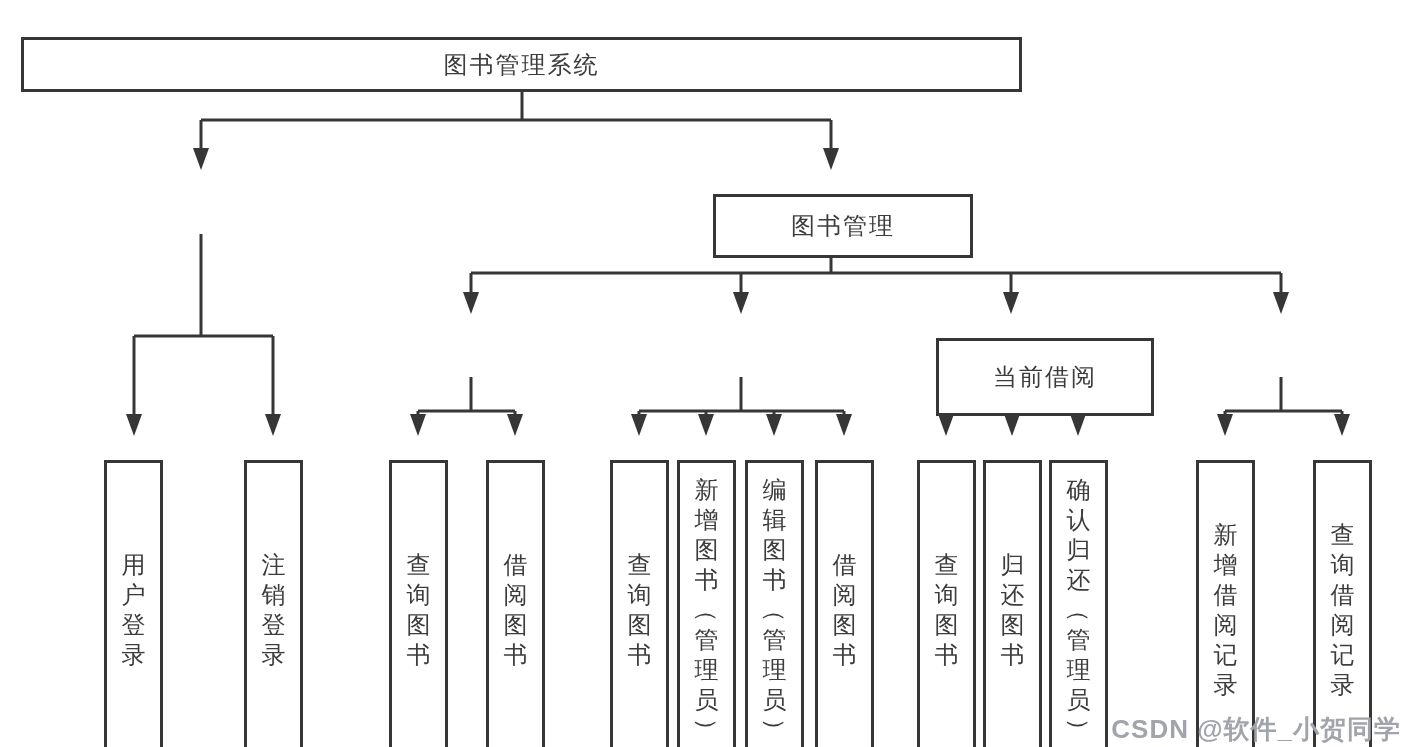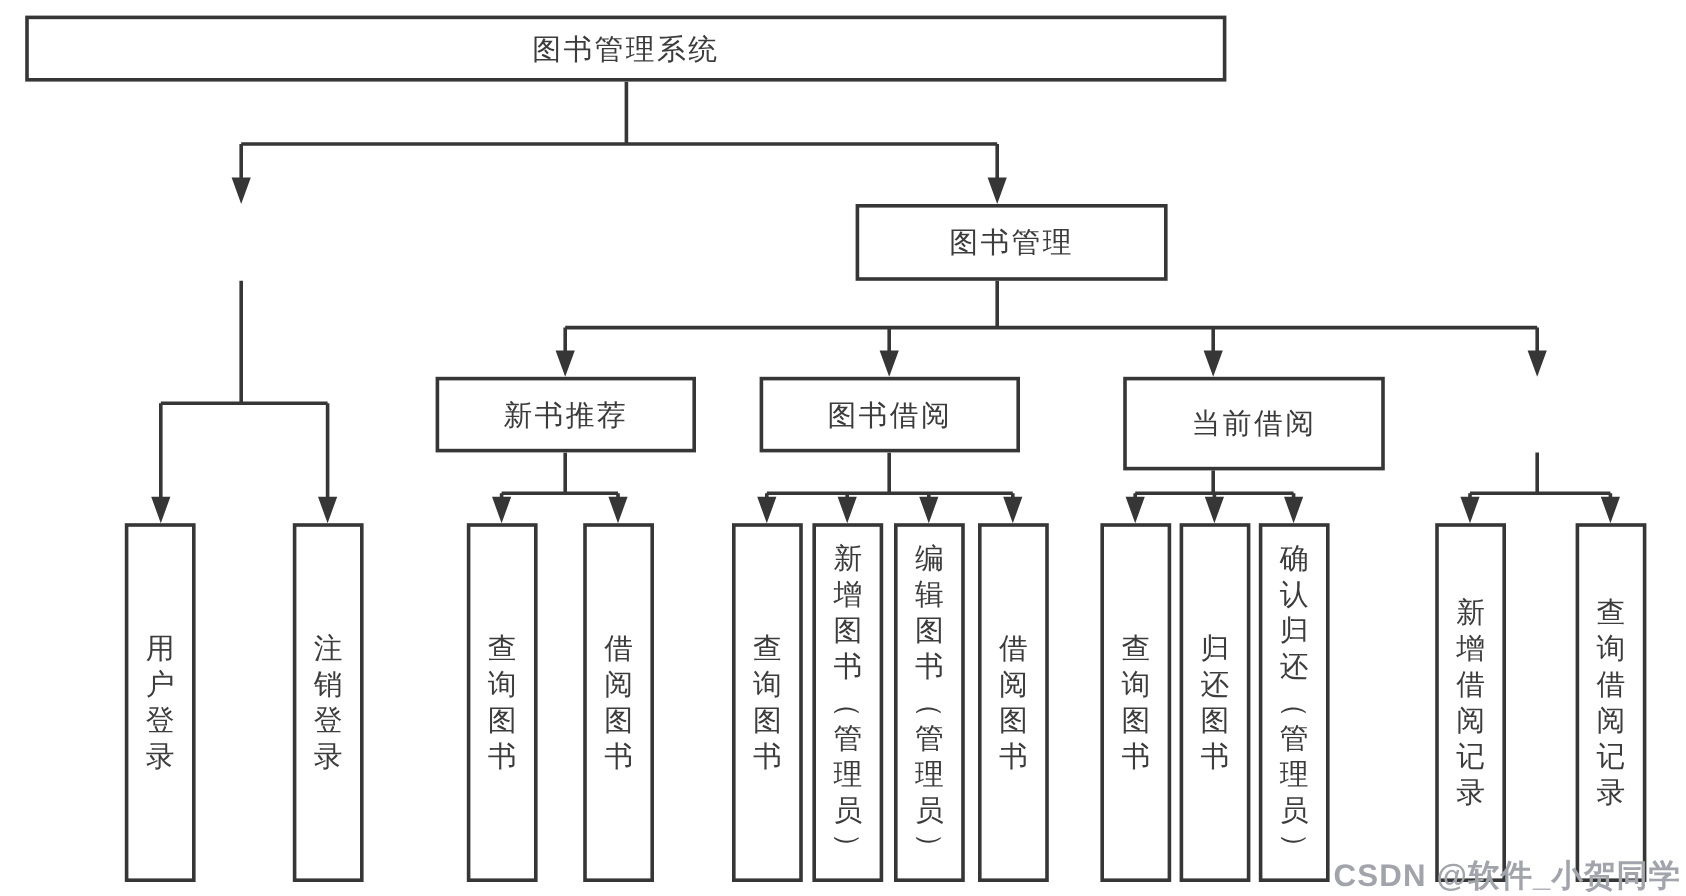--- a/index.html
+++ b/index.html
@@ -22,20 +22,21 @@
   svg.connectors .arr { fill: var(--line); stroke: none; }
   .node {
     position: absolute;
     box-sizing: border-box;
     border: 3px solid var(--line);
     background: var(--background);
     color: var(--text);
     display: flex;
     align-items: center;
     justify-content: center;
+    margin-top: 24px;
   }
   .node.h { font-size: 24px; letter-spacing: 2px; white-space: nowrap; }
   .node.v { flex-direction: column; font-size: 24px; }
   .vchar { display: block; height: 30px; line-height: 30px; width: 100%; text-align: center; }
   .vchar.rot { transform: rotate(90deg); }
   .watermark {
     position: absolute;
     right: 4px;
     top: 712px;
     font-size: 26px;
@@ -104,22 +105,20 @@
       M1004 414 H1020 L1012 436 Z
       M1070 414 H1086 L1078 436 Z
       M1217 414 H1233 L1225 436 Z
       M1334 414 H1350 L1342 436 Z"></path>
   </svg>
 
   <div class="node h" style="left:21px;top:13px;width:1001px;height:55px">图书管理系统</div>
 
   <div class="node h" style="left:713px;top:170px;width:260px;height:64px">图书管理</div>
 
-  <div class="node h" style="left:363px;top:314px;width:217px;height:63px">新书推荐</div>
-  <div class="node h" style="left:633px;top:314px;width:217px;height:63px">图书借阅</div>
   <div class="node h" style="left:936px;top:314px;width:218px;height:78px">当前借阅</div>
 
   <div class="node v" style="left:104px;top:436px;width:59px;height:299px">
       <span class="vchar">用</span>
       <span class="vchar">户</span>
       <span class="vchar">登</span>
       <span class="vchar">录</span>
     </div>
   <div class="node v" style="left:244px;top:436px;width:59px;height:299px">
       <span class="vchar">注</span>

